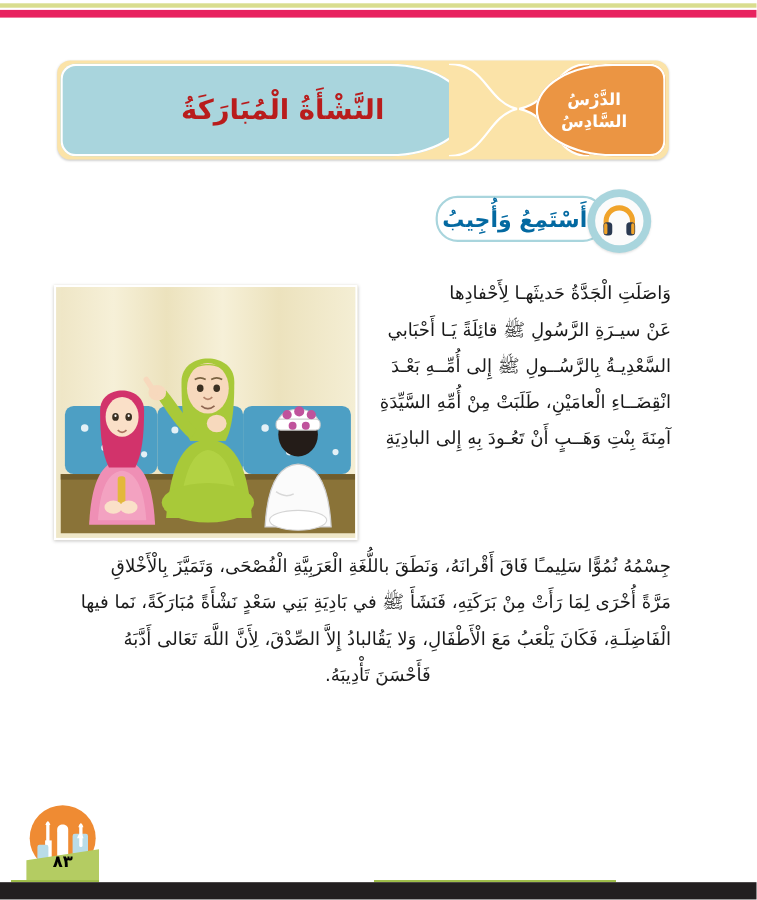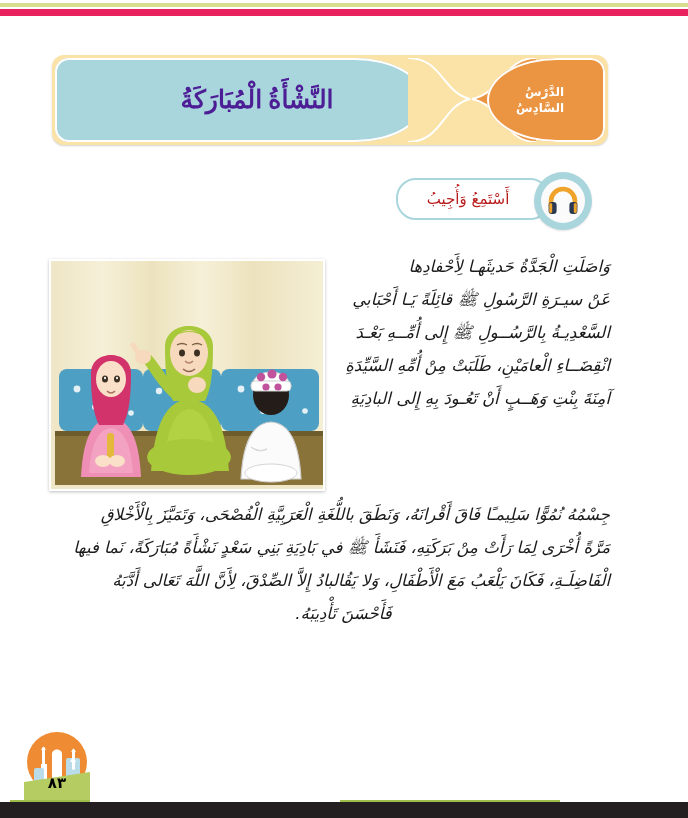--- a/index.html
+++ b/index.html
@@ -61,46 +61,45 @@
     top: 3px; left: 3px;
     width: 370px; height: 84px;
     background: #a9d5dd;
     border-radius: 14px 70px 70px 14px / 14px 42px 42px 14px;
     box-shadow: inset 0 0 0 2px #ffffff;
     display: flex;
     align-items: center;
     justify-content: center;
   }
   .banner-blue-title {
-    color: #4c1d95;
+    color: #b91c1c;
     font-size: 25px;
     font-weight: bold;
     letter-spacing: 0px;
     text-align: left;
     padding-left: 34px;
     line-height: 1.1;
-    font-family: Liberation Serif, serif;
   }
   .banner-orange {
     position: absolute;
     top: 3px; right: 3px;
     width: 118px; height: 84px;
     background: #eb9543;
     border-radius: 70px 14px 14px 70px / 42px 14px 14px 42px;
     box-shadow: inset 0 0 0 2px #ffffff;
     display: flex;
     align-items: center;
     justify-content: center;
   }
   .banner-orange-label {
     color: #ffffff;
-    font-size: 12px;
+    font-size: 15px;
     font-weight: bold;
     line-height: 1.35;
-    text-align: right;
+    text-align: center;
     padding-right: 12px;
     white-space: pre-line;
   }
   
   .pinch {
     position: absolute;
     top: 3px; left: 356px;
     width: 128px; height: 84px;
     pointer-events: none;
   }
@@ -111,23 +110,23 @@
     top: 178px; left: 396px;
     width: 150px; height: 38px;
     border: 2px solid #a9d5dd;
     border-radius: 20px;
     background: #ffffff;
     display: flex;
     align-items: center;
     justify-content: center;
   }
   .pill-label {
-    color: #b91c1c;
-    font-size: 15px;
-    font-weight: normal;
+    color: #0369a1;
+    font-size: 20px;
+    font-weight: bold;
     padding-right: 10px;
   }
   .pill-circle {
     position: absolute;
     top: 172px; left: 534px;
     width: 58px; height: 58px;
     border-radius: 50%;
     background: #a9d5dd;
     display: flex;
     align-items: center;
@@ -173,21 +172,20 @@
     width: 533px;
     text-align: justify;
     direction: rtl;
     color: #1a1a1a;
     font-size: 16.5px;
     line-height: 33px;
     font-family: "DejaVu Sans", "Liberation Serif", serif;
   }
   .para-right > div, .para-full > div {
     white-space: nowrap;
-    font-style: italic;
   }
   .line-last { text-align: center; }
 
   
   .pagebadge {
     position: absolute;
     bottom: 18px; left: 22px;
     width: 70px; height: 72px;
   }
   .pagenum {

